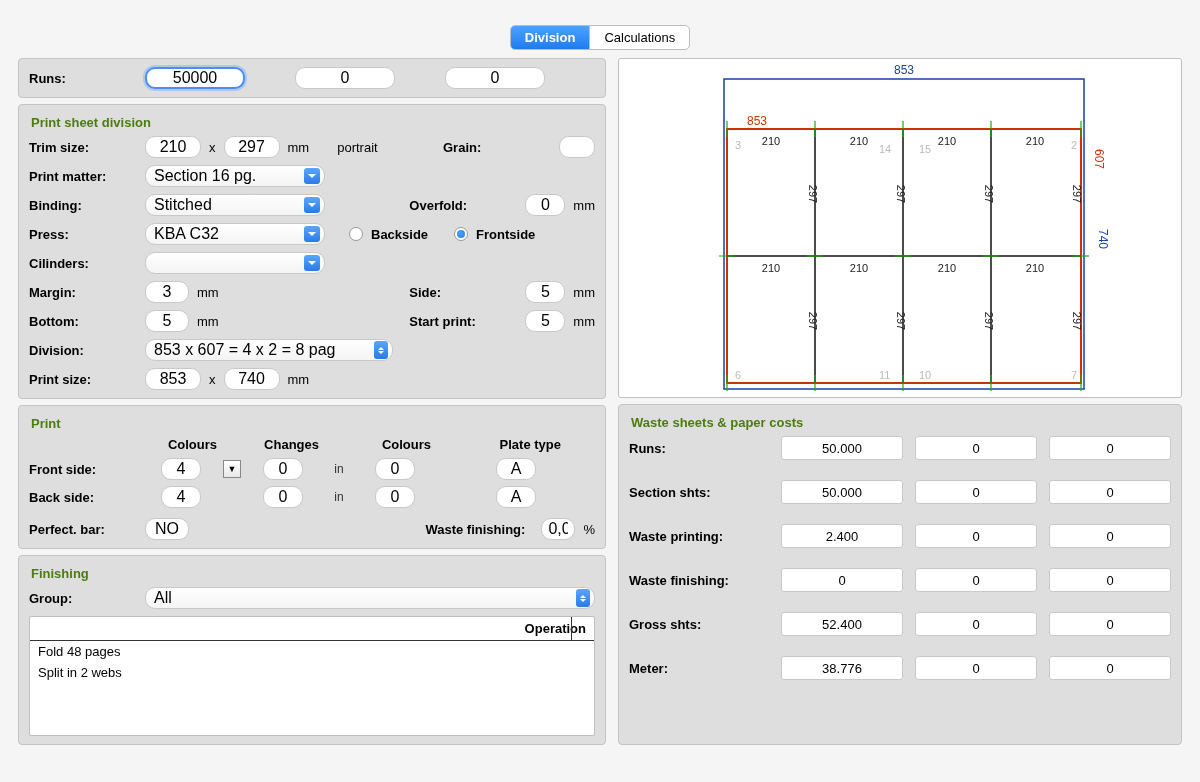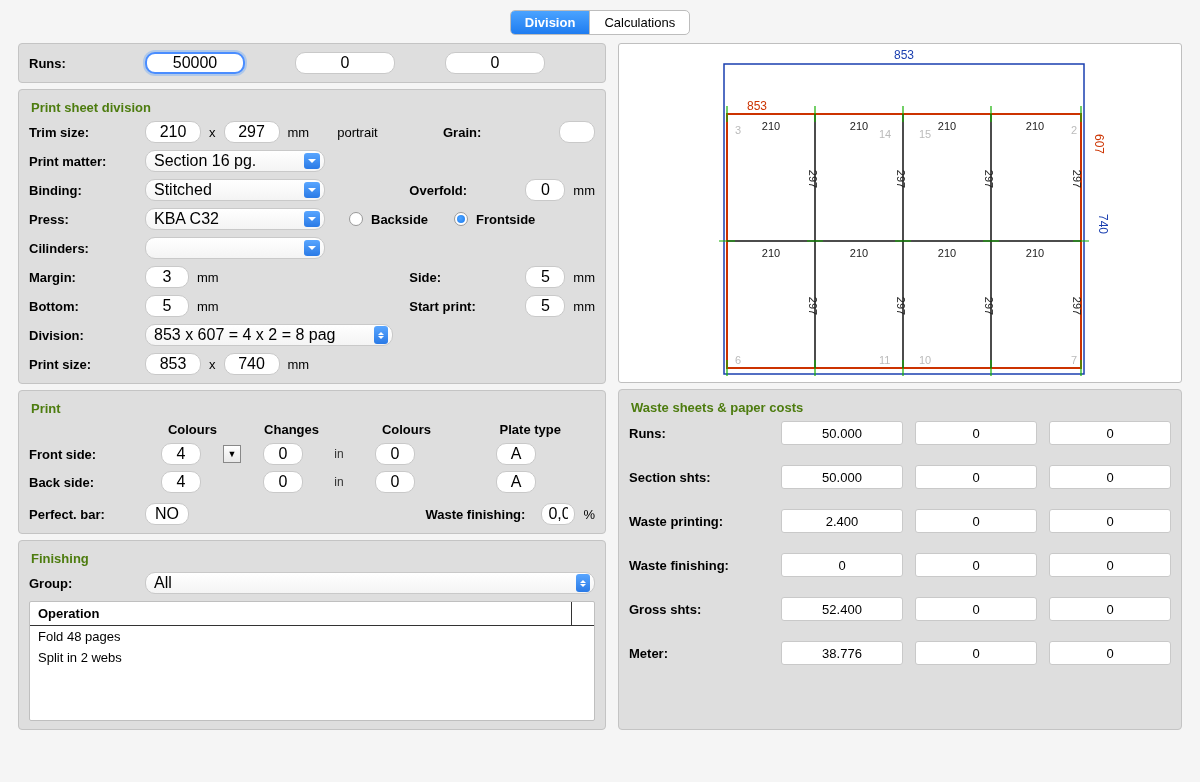--- a/index.html
+++ b/index.html
@@ -16,20 +16,21 @@
   display: flex;
   justify-content: center;
   padding: 10px 0 8px 0;
 }
 .tab-seg {
   display: flex;
   border: 1px solid #bdbdbd;
   border-radius: 5px;
   overflow: hidden;
   background: #fff;
+  margin-top: 15px;
 }
 .tab-seg .tab {
   padding: 4px 14px;
   font-size: 13px;
   cursor: pointer;
   border-right: 1px solid #bdbdbd;
 }
 .tab-seg .tab:last-child { border-right: 0; }
 .tab-seg .tab.active {
   background: linear-gradient(#4aa3ff,#1f7cf0);
@@ -106,21 +107,21 @@
 .col-head{font-weight:700;text-align:right;}
 .grid-print{display:grid;grid-template-columns:110px 72px 18px 72px 28px 72px 28px 90px;gap:6px;align-items:center;}
 .grid-print .cell{display:flex;justify-content:center;}
 .small-btn{
   width:18px;height:18px;border:1px solid #888;background:linear-gradient(#fff,#e8e8e8);
   display:flex;align-items:center;justify-content:center;font-size:9px;cursor:pointer;
 }
 .oplist{
   background:#fff;border:1px solid #bfbfbf;height:120px;border-radius:2px;
 }
-.oplist .head{font-weight:600;padding:4px 8px;border-bottom:1px solid #333;position:relative;}
+.oplist .head{font-weight:600;padding:4px 8px;border-bottom:1px solid #333;position:relative;text-align:right;}
 .oplist .head::after{content:"";position:absolute;right:22px;top:0;bottom:0;width:1px;background:#333;}
 .oplist .item{padding:3px 8px;}
 .preview{
   background:#fff;border:1px solid #bfbfbf;border-radius:3px;
   height:340px;position:relative;overflow:hidden;
 }
 .waste-grid{
   display:grid;
   grid-template-columns:140px 1fr 1fr 1fr;
   gap:20px 12px;

